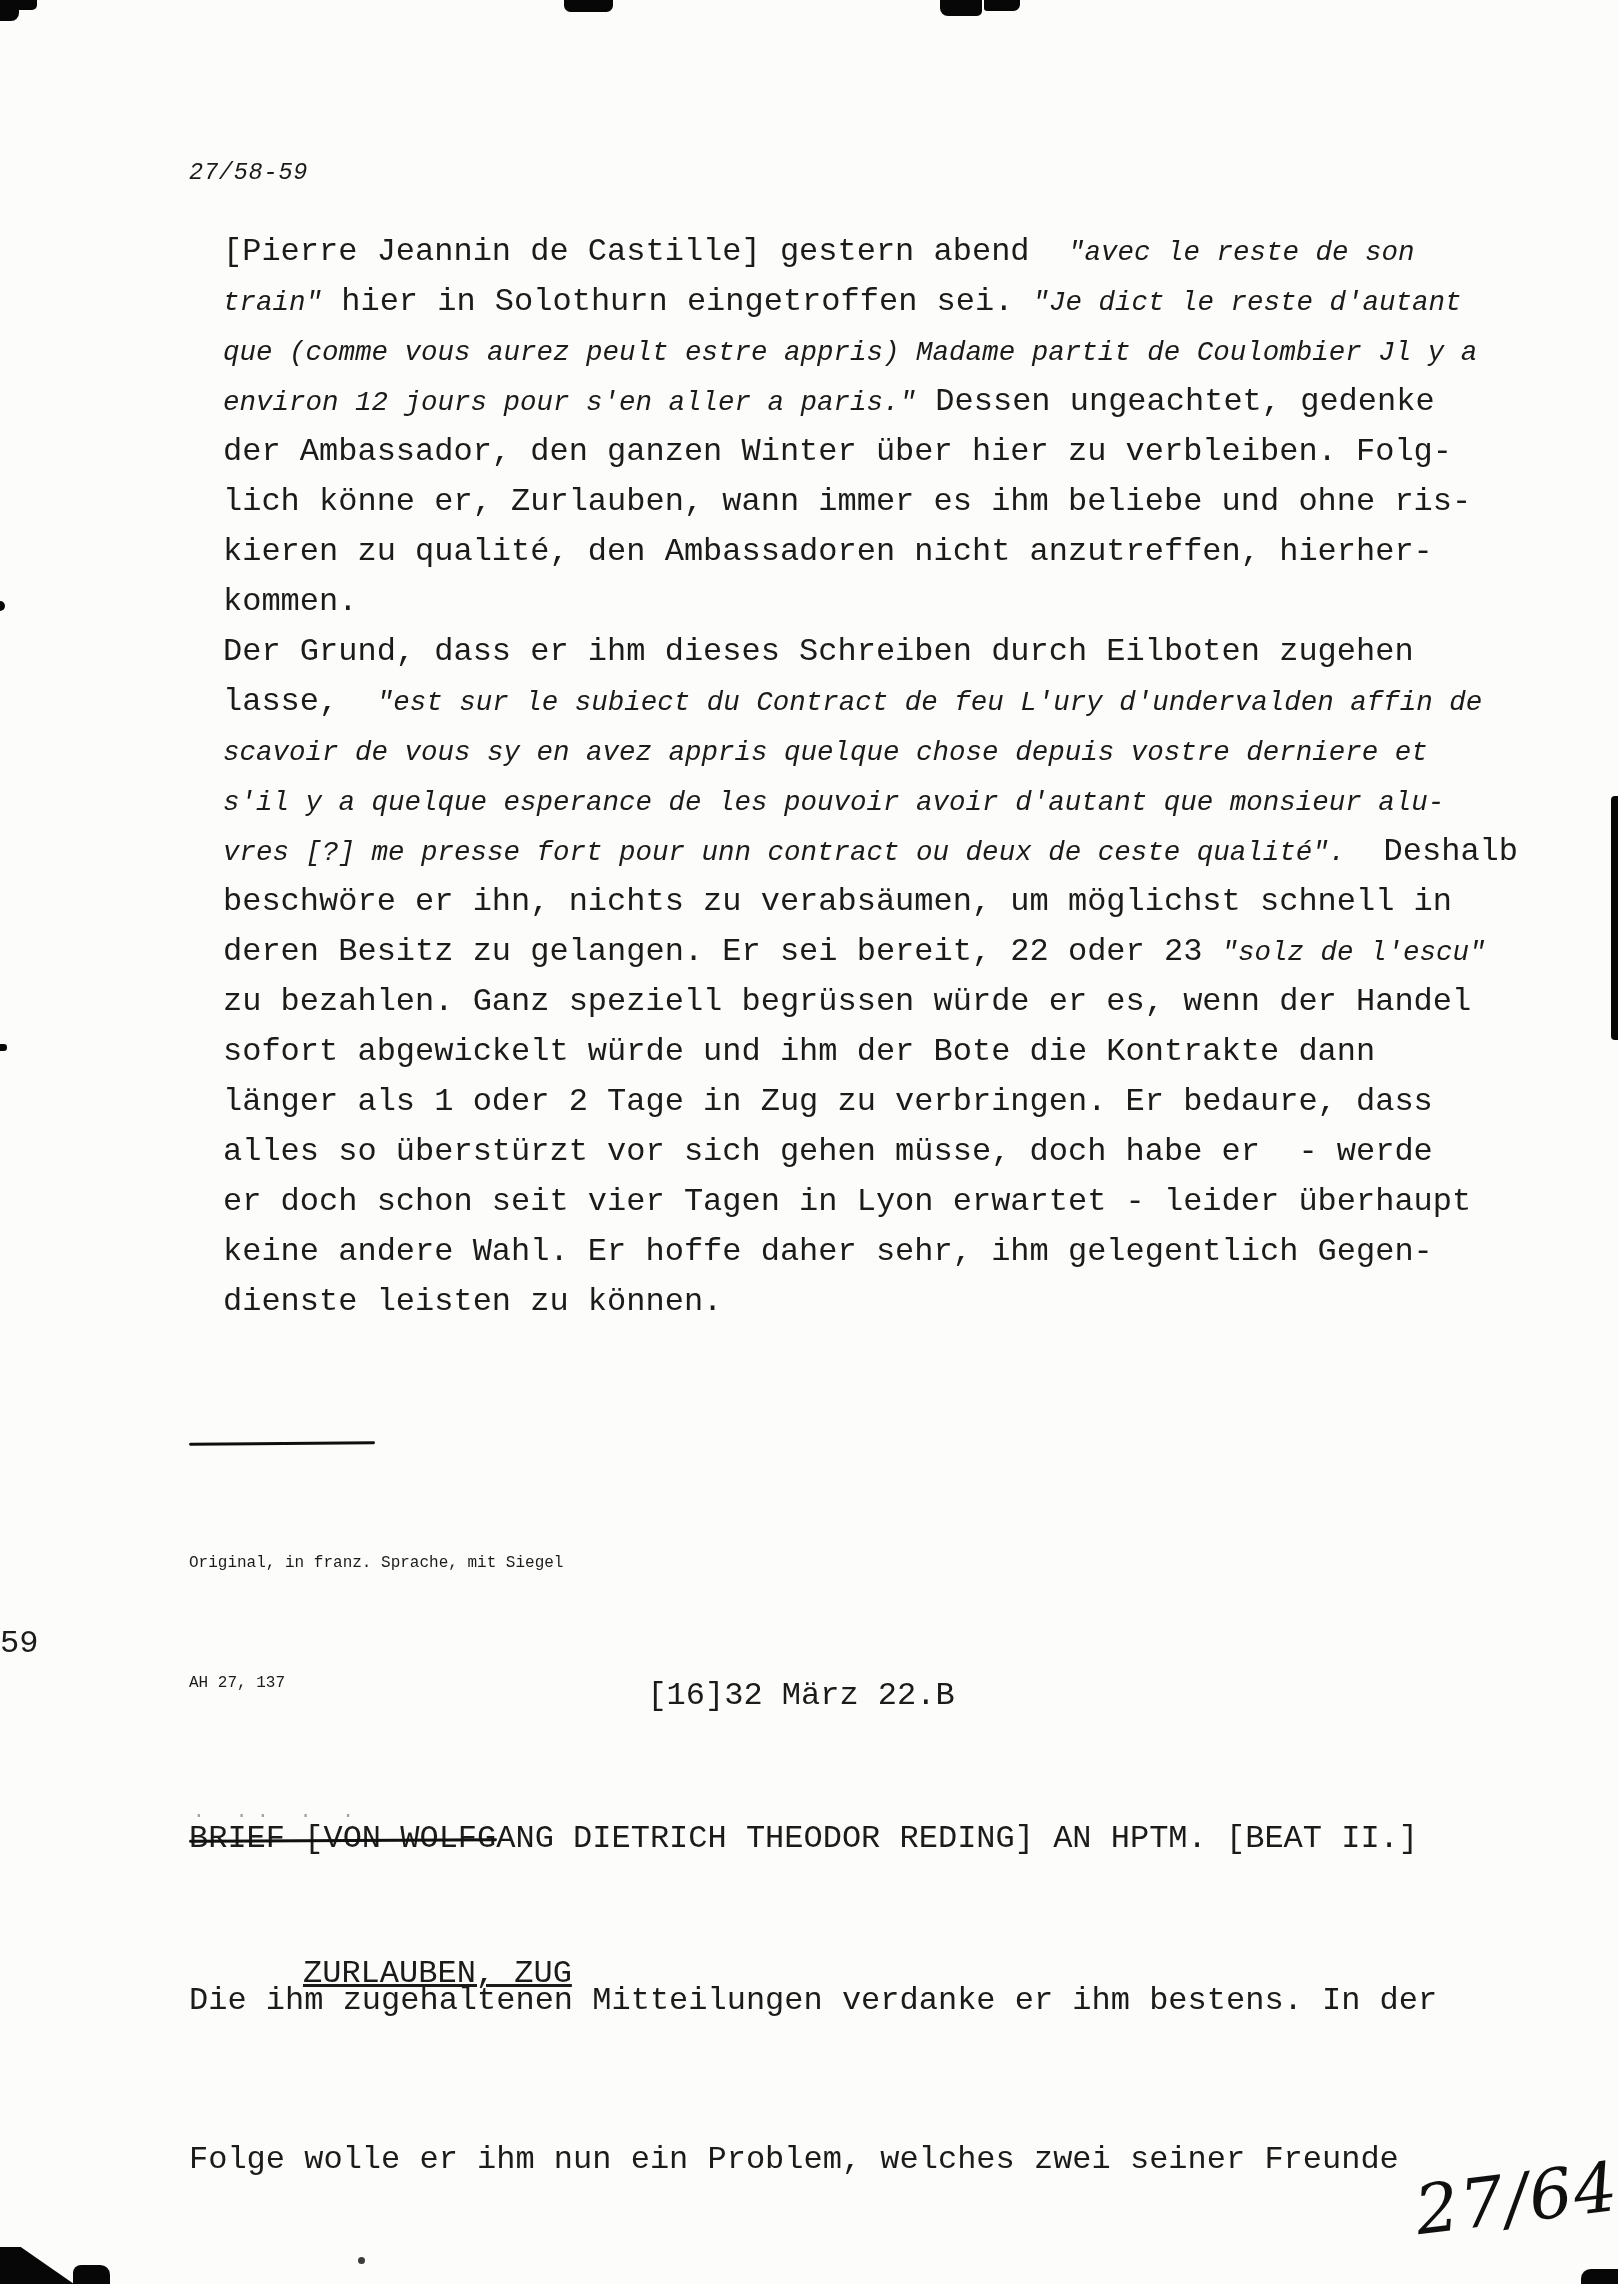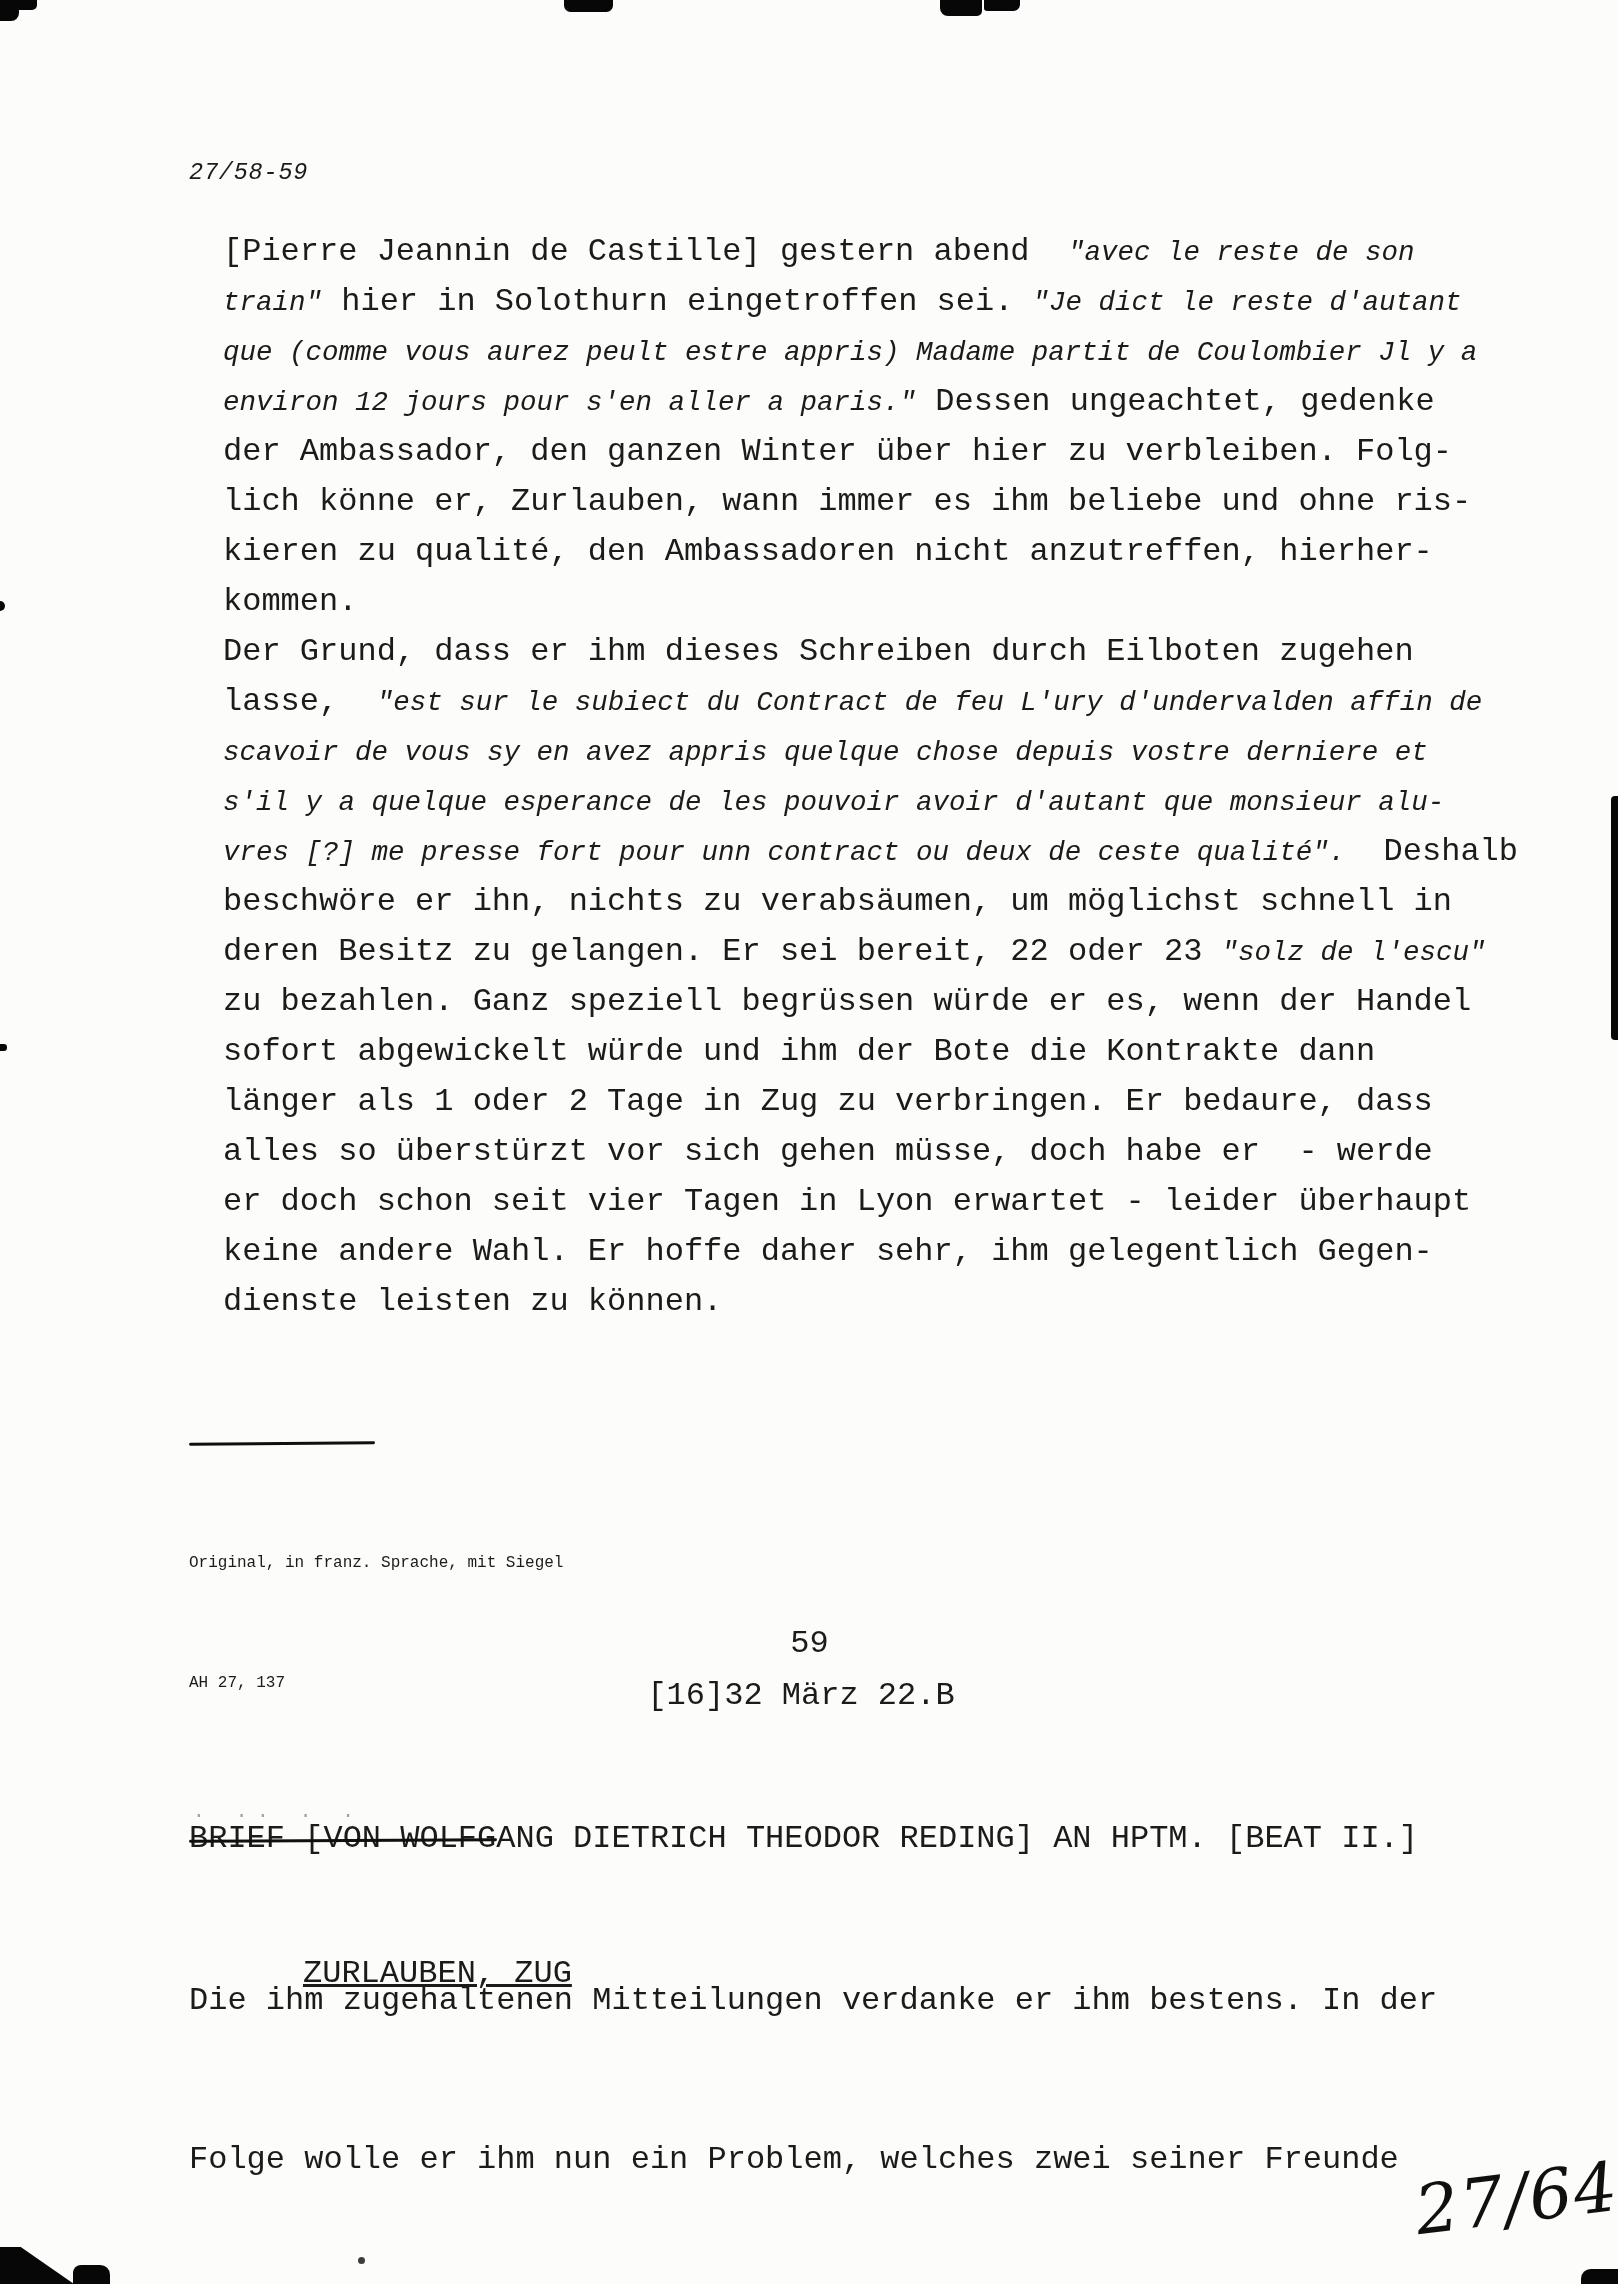--- a/index.html
+++ b/index.html
@@ -30,21 +30,21 @@
   .tline { height: 50px; line-height: 50px; white-space: pre; font-size: 32px; }
   .seg.fr { font-style: italic; font-size: 27.5px; }
   .seg.de { font-style: normal; }
 
   .rule { position: absolute; height: 3.2px; background: #101010; border-radius: 1.6px; }
   .rule1 { left: 189px; top: 1442px; width: 186px; transform: rotate(-0.5deg); }
   .rule2 { left: 189px; top: 1839px; width: 308px; transform: rotate(-0.3deg); }
 
   .prov { position: absolute; left: 189px; top: 1463px; font-size: 16px; line-height: 40px; white-space: pre; }
 
-  .num59 { position: absolute; left: 0; top: 1625px; width: 1619px; text-align: center; font-size: 32px; }
+  .num59 { position: absolute; left: 0; top: 1625px; width: 1619px; text-align: left; font-size: 32px; }
 
   .daterow {
     position: absolute; left: 189px; top: 1677px; width: 1224px;
     font-size: 32px; display: flex; justify-content: center;
   }
 
   .title59 { position: absolute; left: 189px; top: 1726px; font-size: 32px; line-height: 45px; white-space: pre; }
   .title59 .ind { margin-left: 114px; text-decoration: underline; }
 
   .pencil {

